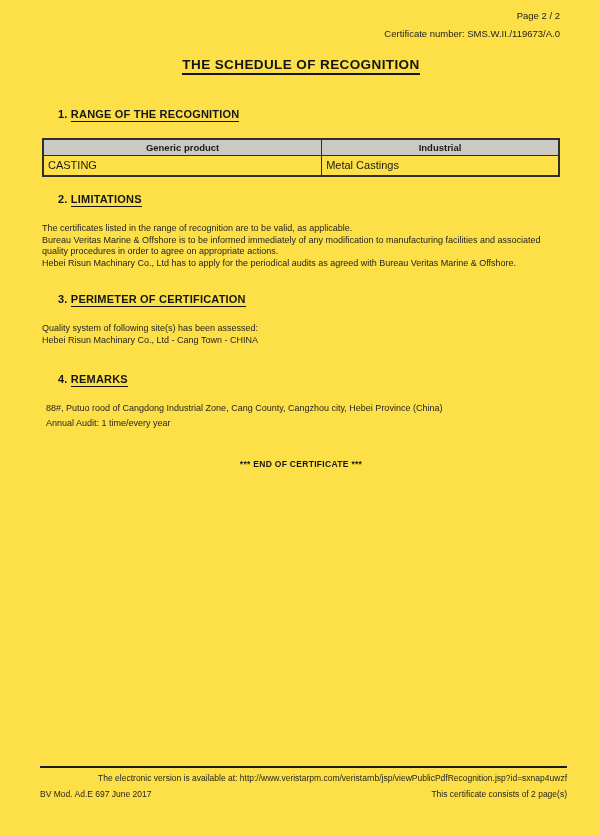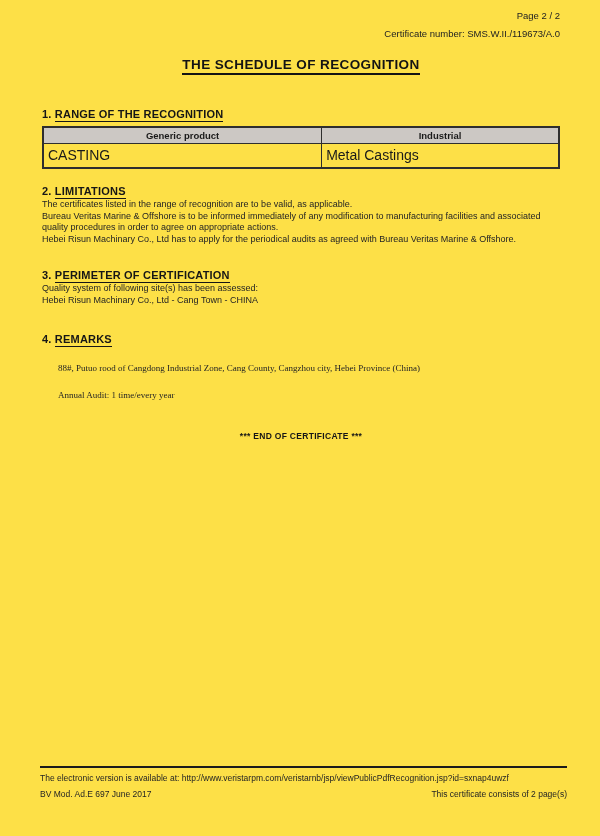--- a/index.html
+++ b/index.html
@@ -31,21 +31,21 @@
     font-weight: bold;
     letter-spacing: 0.4px;
     color: #141414;
   }
   .doc-title .title-text {
     display: inline-block;
     border-bottom: 2px solid #141414;
     padding-bottom: 1px;
   }
   .sec-heading {
-    margin: 0;
+    margin: 16px;
     font-size: 11px;
     font-weight: bold;
     color: #161616;
     letter-spacing: 0.2px;
   }
   .sec-heading .sec-head-text {
     display: inline-block;
     border-bottom: 1.5px solid #161616;
     padding-bottom: 1px;
   }
@@ -70,52 +70,53 @@
   table.products th {
     background: #ccc8c4;
     font-weight: bold;
     font-size: 9.5px;
     text-align: center;
     border: 1px solid #2e2e2e;
     padding: 2px 4px;
     color: #1a1a1a;
   }
   table.products td {
-    font-size: 14px;
+    font-size: 11px;
     border: 1px solid #2e2e2e;
     padding: 3px 4px 4px 4px;
     color: #1a1a1a;
   }
   .col-generic { width: 54%; }
   .col-desc { width: 46%; }
   p.body-text {
     margin: 0;
     font-size: 9px;
     line-height: 11.5px;
     color: #242424;
   }
   .mt7 { margin-top: 7px; }
   .mt10 { margin-top: 10px; }
   .mt11 { margin-top: 11px; }
   .remarks-block { margin-top: 8px; }
-  .remarks-block p { margin: 16px; font-size: 9px; line-height: 11px; color: #242424; font-family: Liberation Serif, serif; }
+  .remarks-block p { margin: 4px; font-size: 9px; line-height: 11px; color: #242424; }
   .end-marker {
     margin-top: 30px;
     text-align: center;
     font-size: 8.5px;
     font-weight: bold;
     letter-spacing: 0.3px;
     color: #161616;
   }
   .footer {
     position: absolute;
     left: 40px;
     right: 33px;
     top: 766px;
     border-top: 2.5px solid #1a1a1a;
+    text-align: right;
   }
   .footer .electronic {
     margin-top: 5px;
     font-size: 8.5px;
     color: #242424;
   }
   .footer .footer-row {
     margin-top: 6px;
     display: flex;
     justify-content: space-between;

